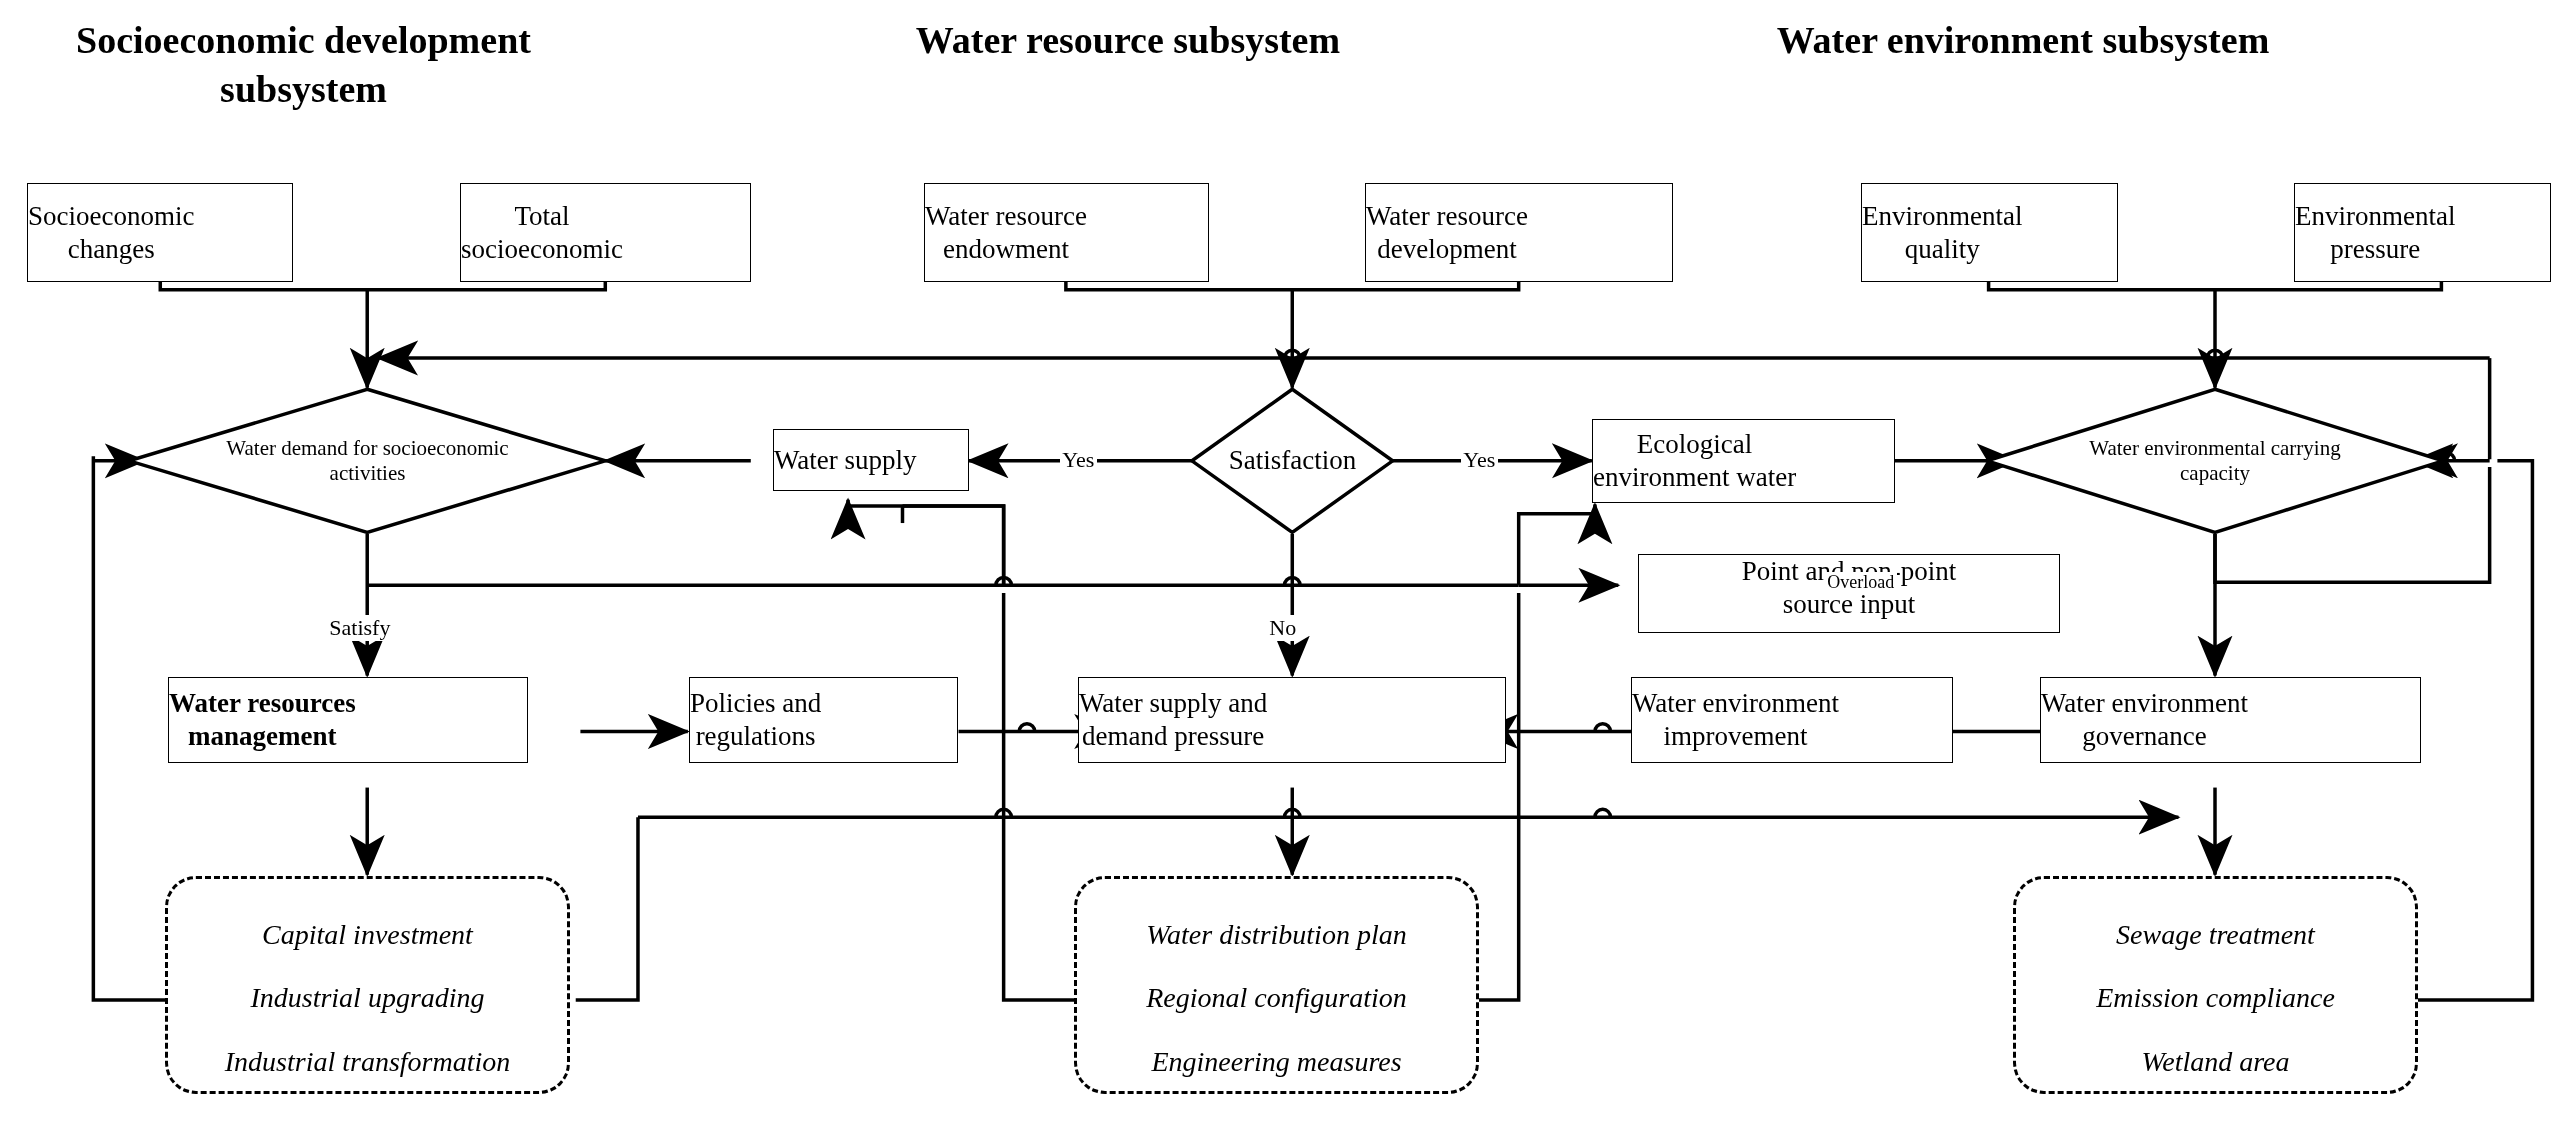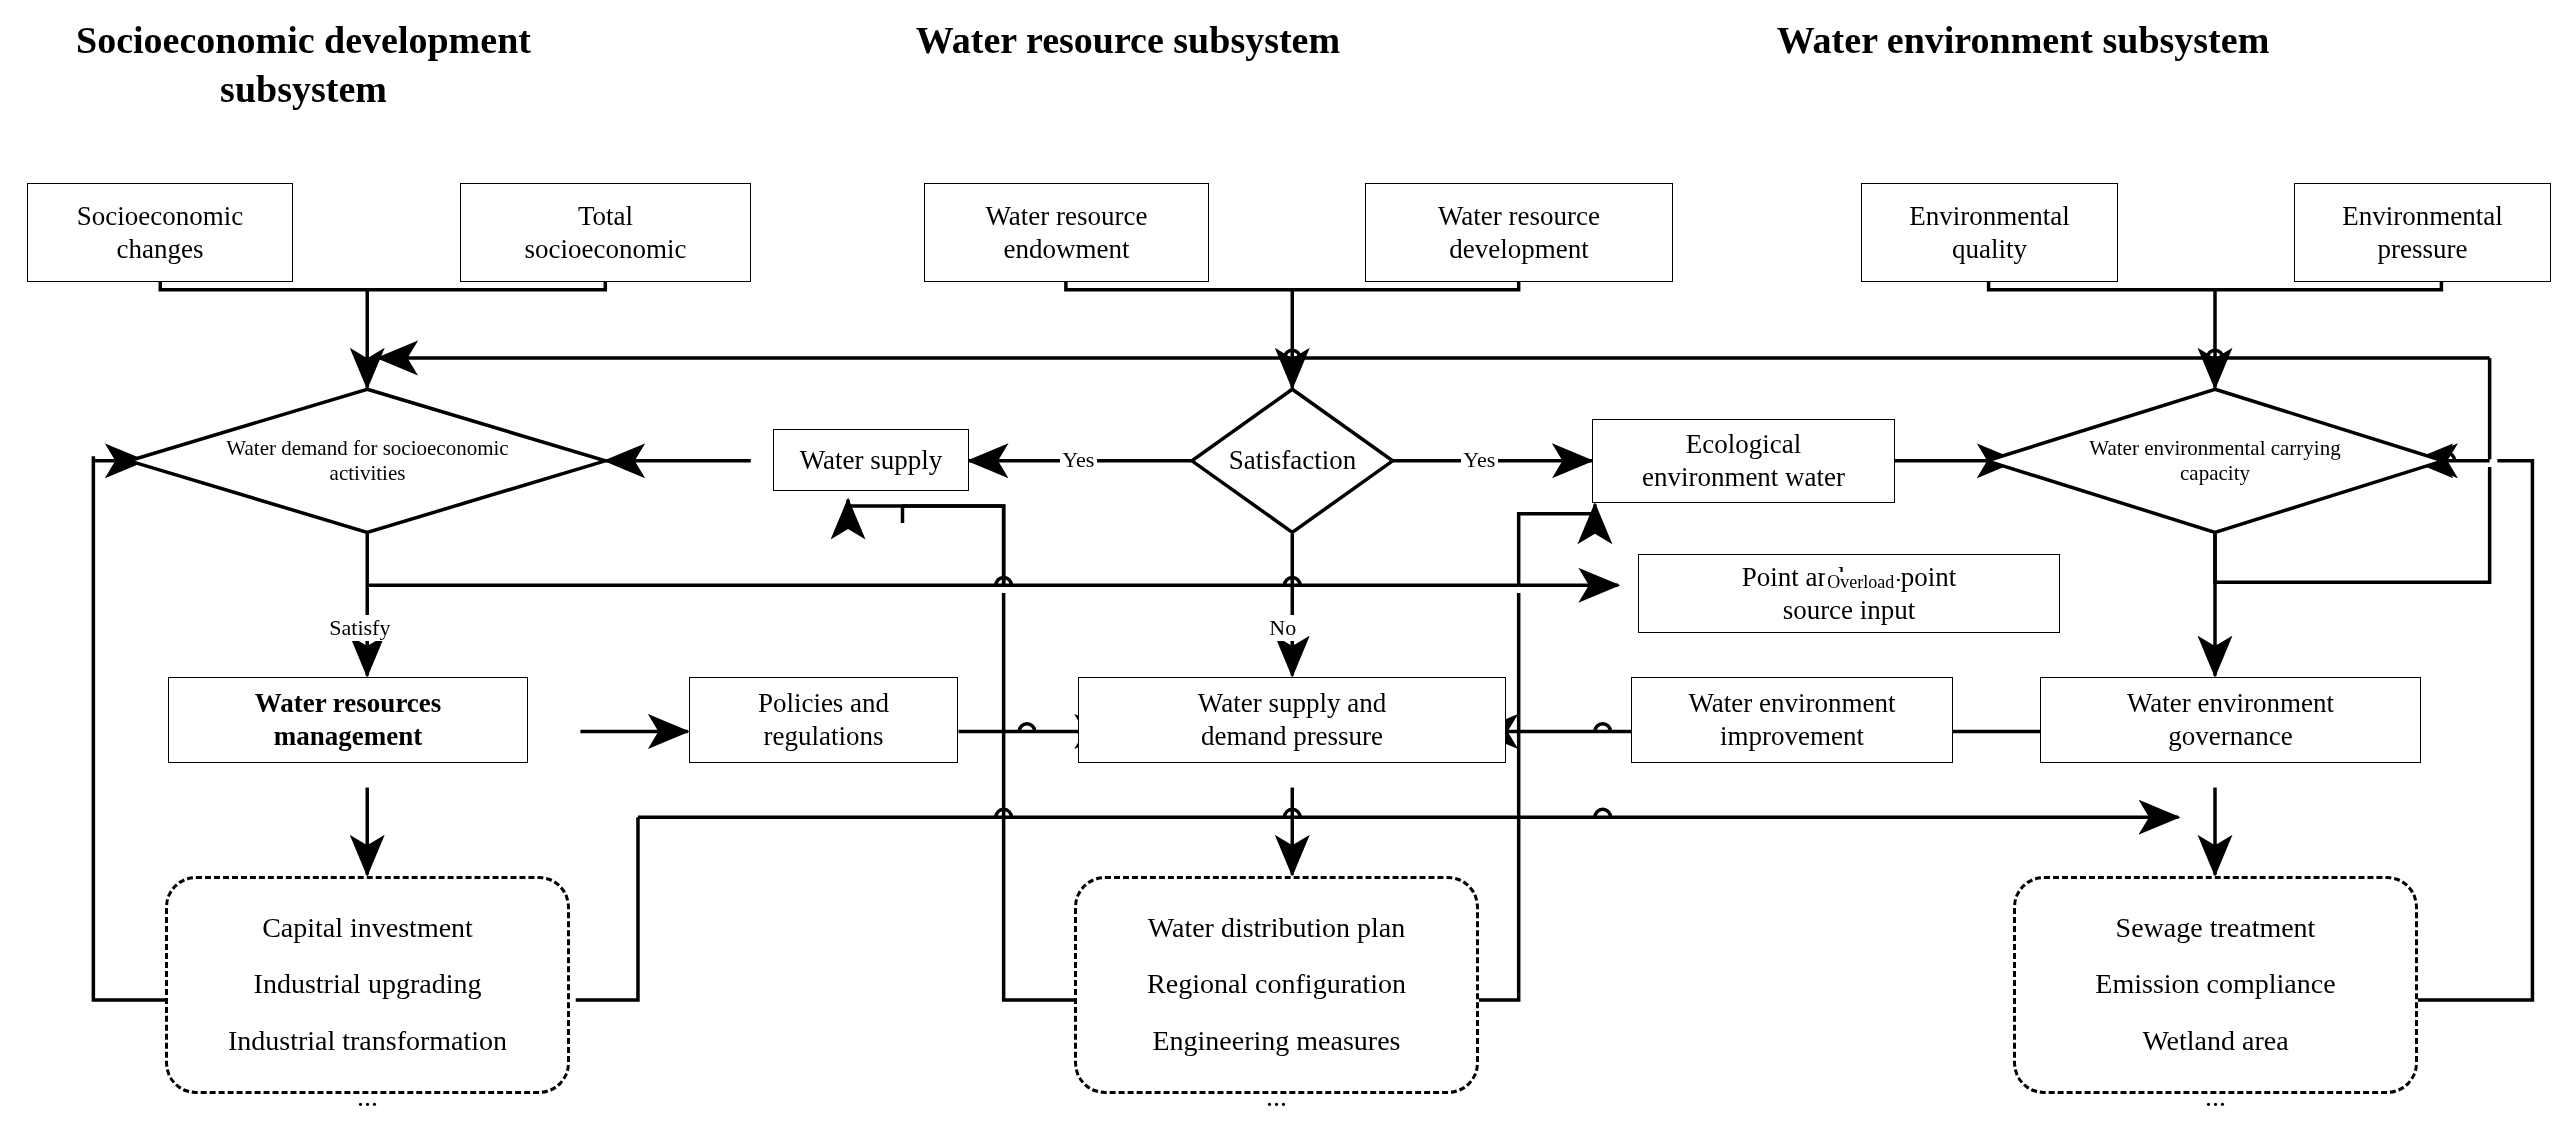--- a/index.html
+++ b/index.html
@@ -1,26 +1,26 @@
 <!DOCTYPE html>
 <html style="font-size:12.4px"><head>
 <meta charset="utf-8">
 <style>
   html,body{margin:0;padding:0;background:#ffffff;}
   body{width:2576px;height:1127px;overflow:hidden;font-family:"Liberation Serif", serif;}
   #stage{position:relative;width:2576px;height:1127px;background:#fff;}
   svg.layer{position:absolute;left:0;top:0;width:2576px;height:1127px;}
   .ttl{position:absolute;text-align:center;font-weight:bold;font-size:38px;line-height:1.30;color:#000;}
   .nodebox{position:absolute;box-sizing:border-box;border:1.6px solid #000;background:#fff;
-           display:flex;align-items:center;justify-content:center;text-align:center;
+           display:flex;align-items:center;text-align:center;
            font-size:27px;line-height:1.22;color:#000;}
   .dashbox{position:absolute;box-sizing:border-box;border:3.1px dashed #000;border-radius:31px;background:#fff;
            display:flex;flex-direction:column;align-items:center;justify-content:flex-start;
            text-align:center;font-size:28px;line-height:1.30;color:#000;padding-top:11px;}
-  .dashbox .el{margin-top:20px;}
+  .dashbox .el{margin-top:27px;font-style:italic;}
   .dia{position:absolute;display:flex;align-items:center;justify-content:center;
        text-align:center;color:#000;pointer-events:none;}
   .dia.lg{font-size:27px;line-height:1.18;}
   .dia.sm{font-size:21px;line-height:1.18;}
   .edgelab{position:absolute;font-size:22px;color:#000;white-space:nowrap;background:#fff;padding:0 2.3px;}
   .edgelab.big{font-size:18px;}
 </style>
 </head>
 <body>
 

